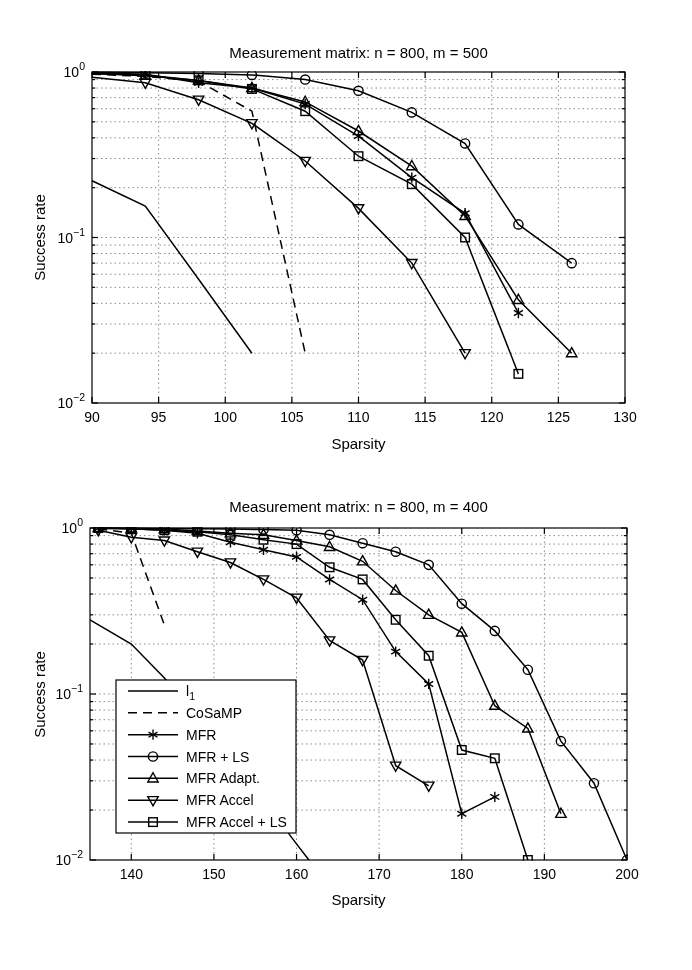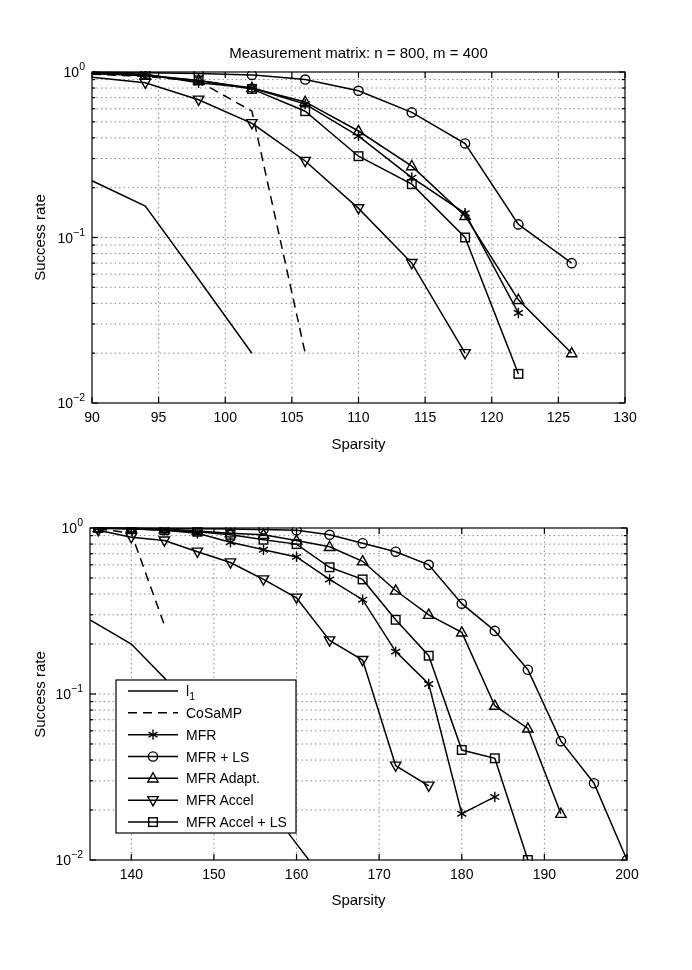--- a/index.html
+++ b/index.html
@@ -474,19 +474,20 @@
           <line x1="128" y1="800.2142857142857" x2="178" y2="800.2142857142857" stroke="#000000" stroke-width="1.5"></line>
           <polygon points="153,805.8142857142857 158.2,796.6142857142856 147.8,796.6142857142856" stroke="#000000" fill="none" stroke-width="1.4"></polygon>
           <text x="186" y="805.2142857142857" font-size="14" fill="#000000" font-family="&quot;Liberation Sans&quot;, sans-serif">MFR Accel</text>
           <line x1="128" y1="822.0714285714286" x2="178" y2="822.0714285714286" stroke="#000000" stroke-width="1.5"></line>
           <rect x="148.7" y="817.7714285714286" width="8.6" height="8.6" stroke="#000000" fill="none" stroke-width="1.4"></rect>
           <text x="186" y="827.0714285714286" font-size="14" fill="#000000" font-family="&quot;Liberation Sans&quot;, sans-serif">MFR Accel + LS</text>
         </g>
       </g>
     </svg>
 
-  <div class="figtext title" style="left:92px;top:44px;width:533px">Measurement matrix: n = 800, m = 400</div>
+  <div class="figtext title" style="left:92px;top:44px;width:533px">Measurement matrix: n = 800, m = 500</div>
   <div class="figtext axlabel" style="left:92px;top:435px;width:533px">Sparsity</div>
   <div class="figtext ylabel" style="left:-61px;top:229px;">Success rate</div>
 
+  <div class="figtext title" style="left:90px;top:498px;width:537px">Measurement matrix: n = 800, m = 400</div>
   <div class="figtext axlabel" style="left:90px;top:891px;width:537px">Sparsity</div>
   <div class="figtext ylabel" style="left:-61px;top:686px;">Success rate</div>
 </div>
 
 </body></html>

